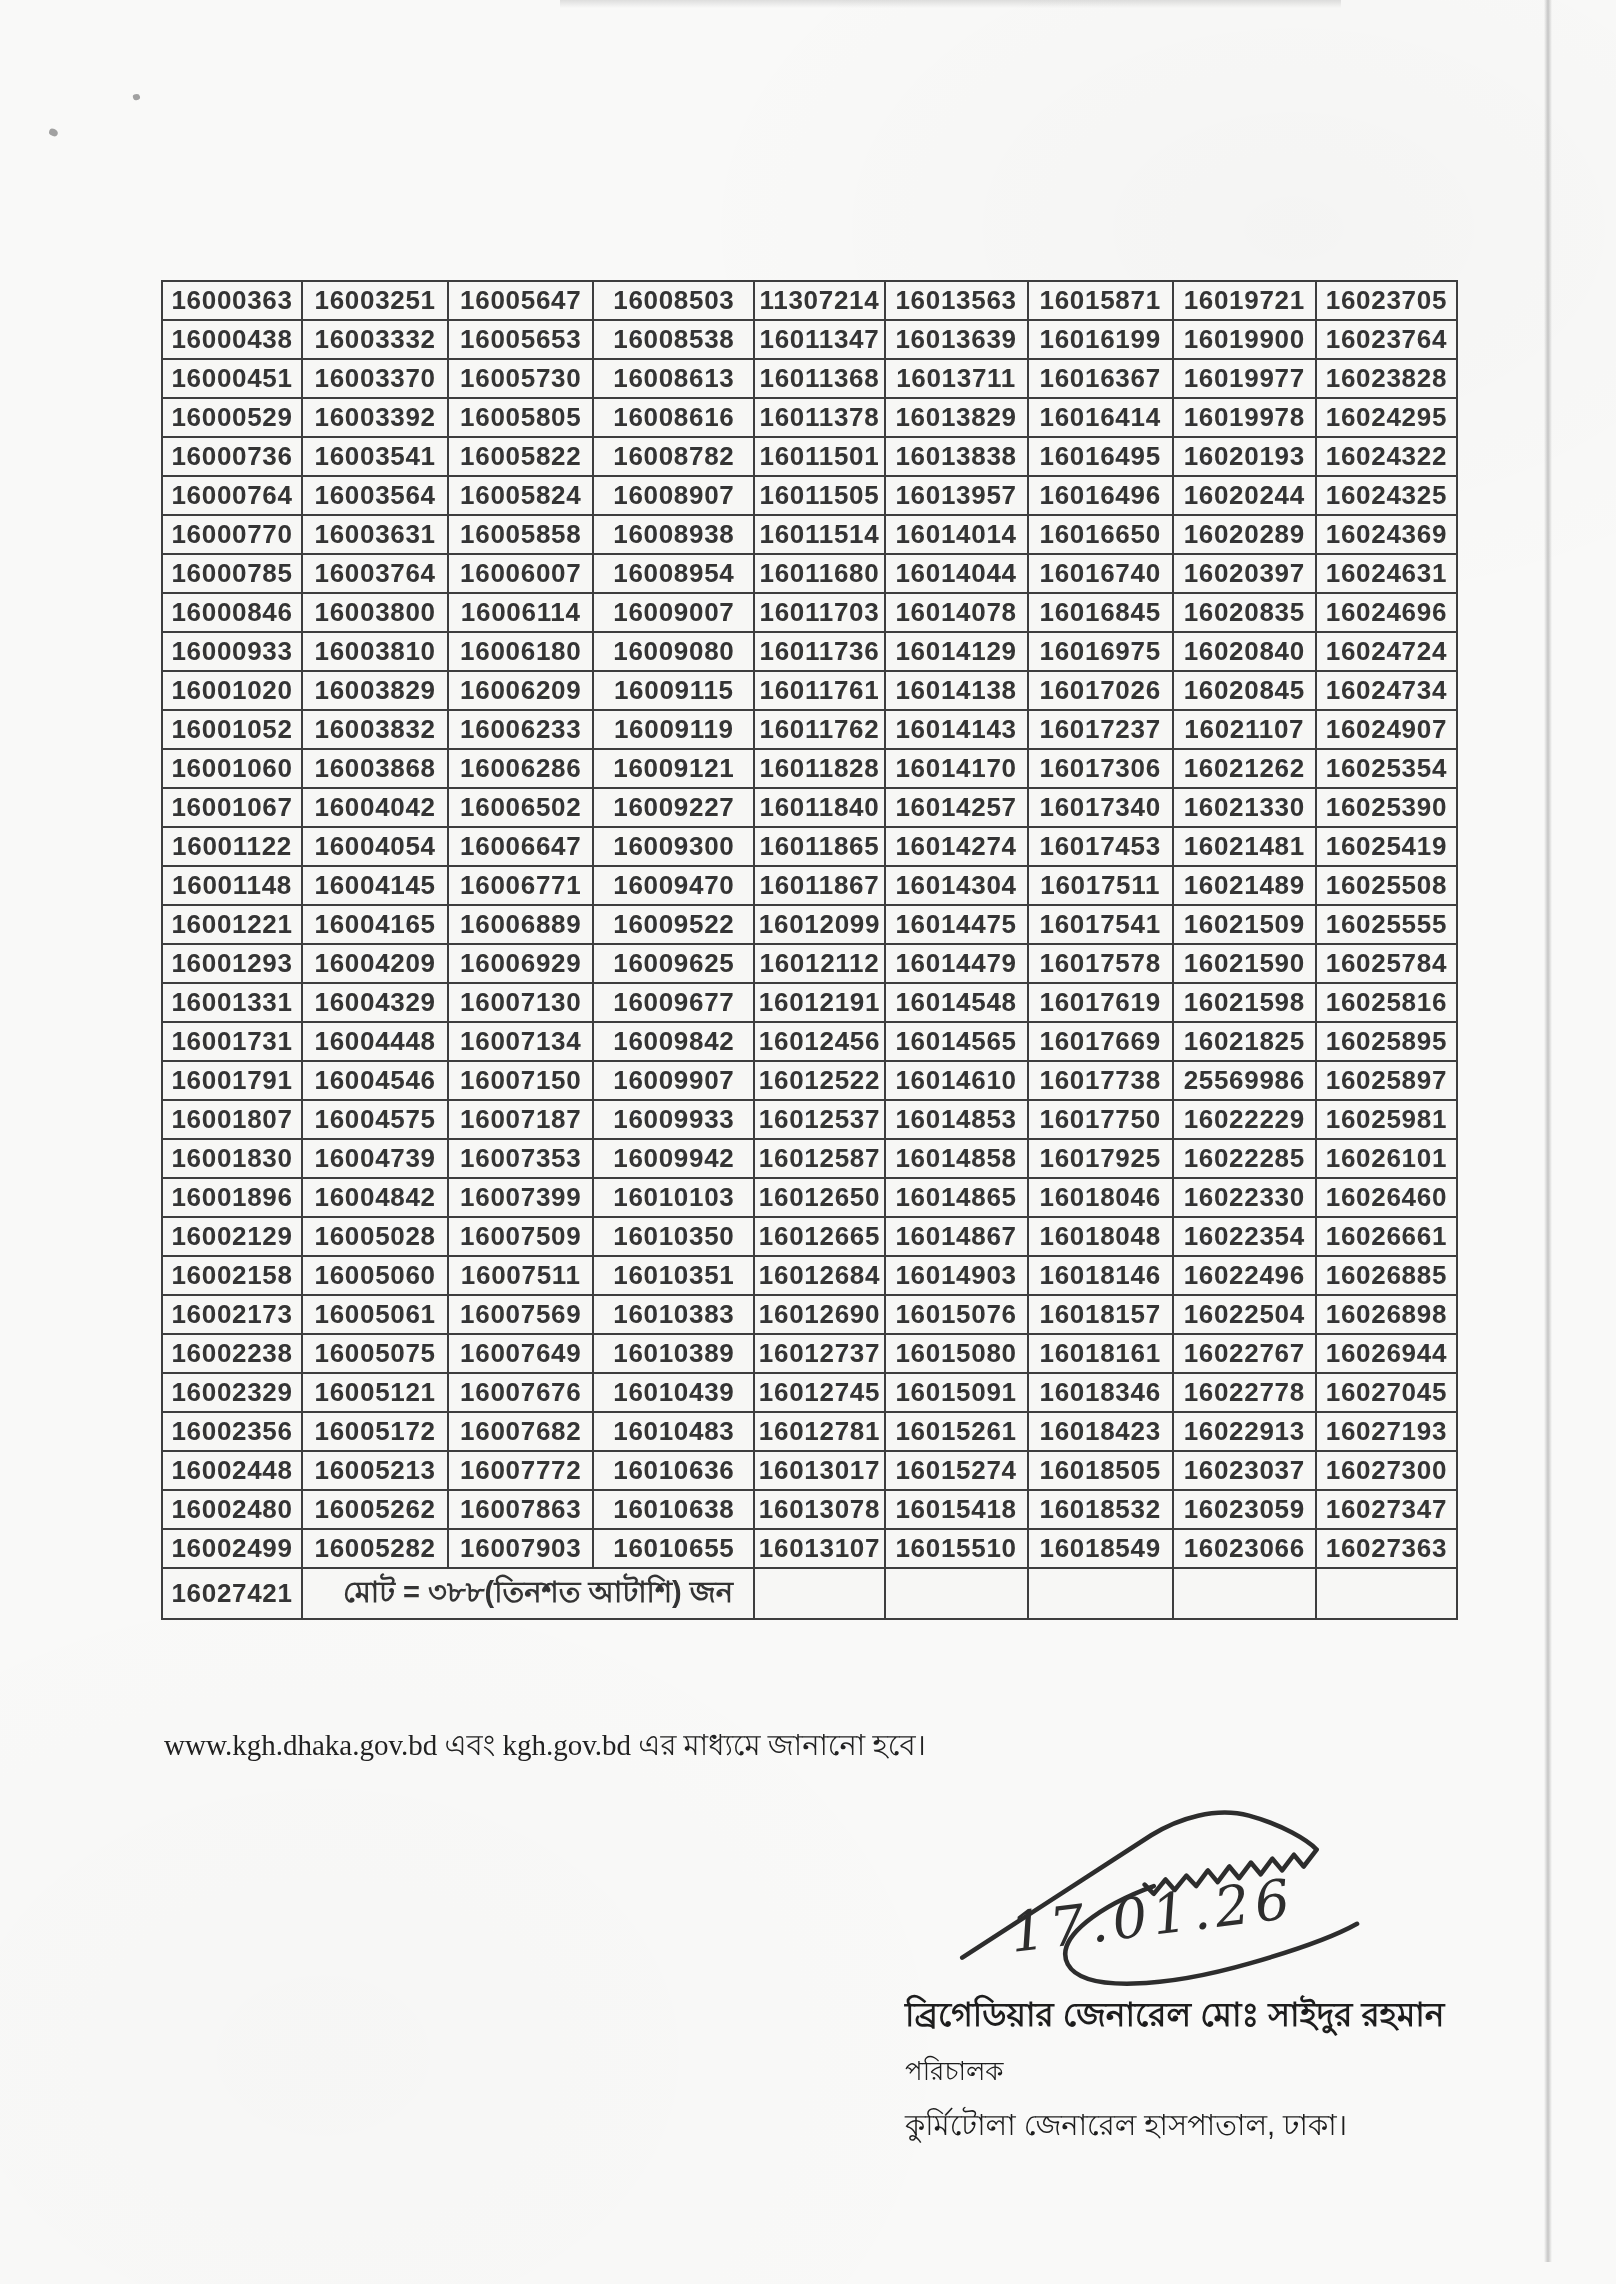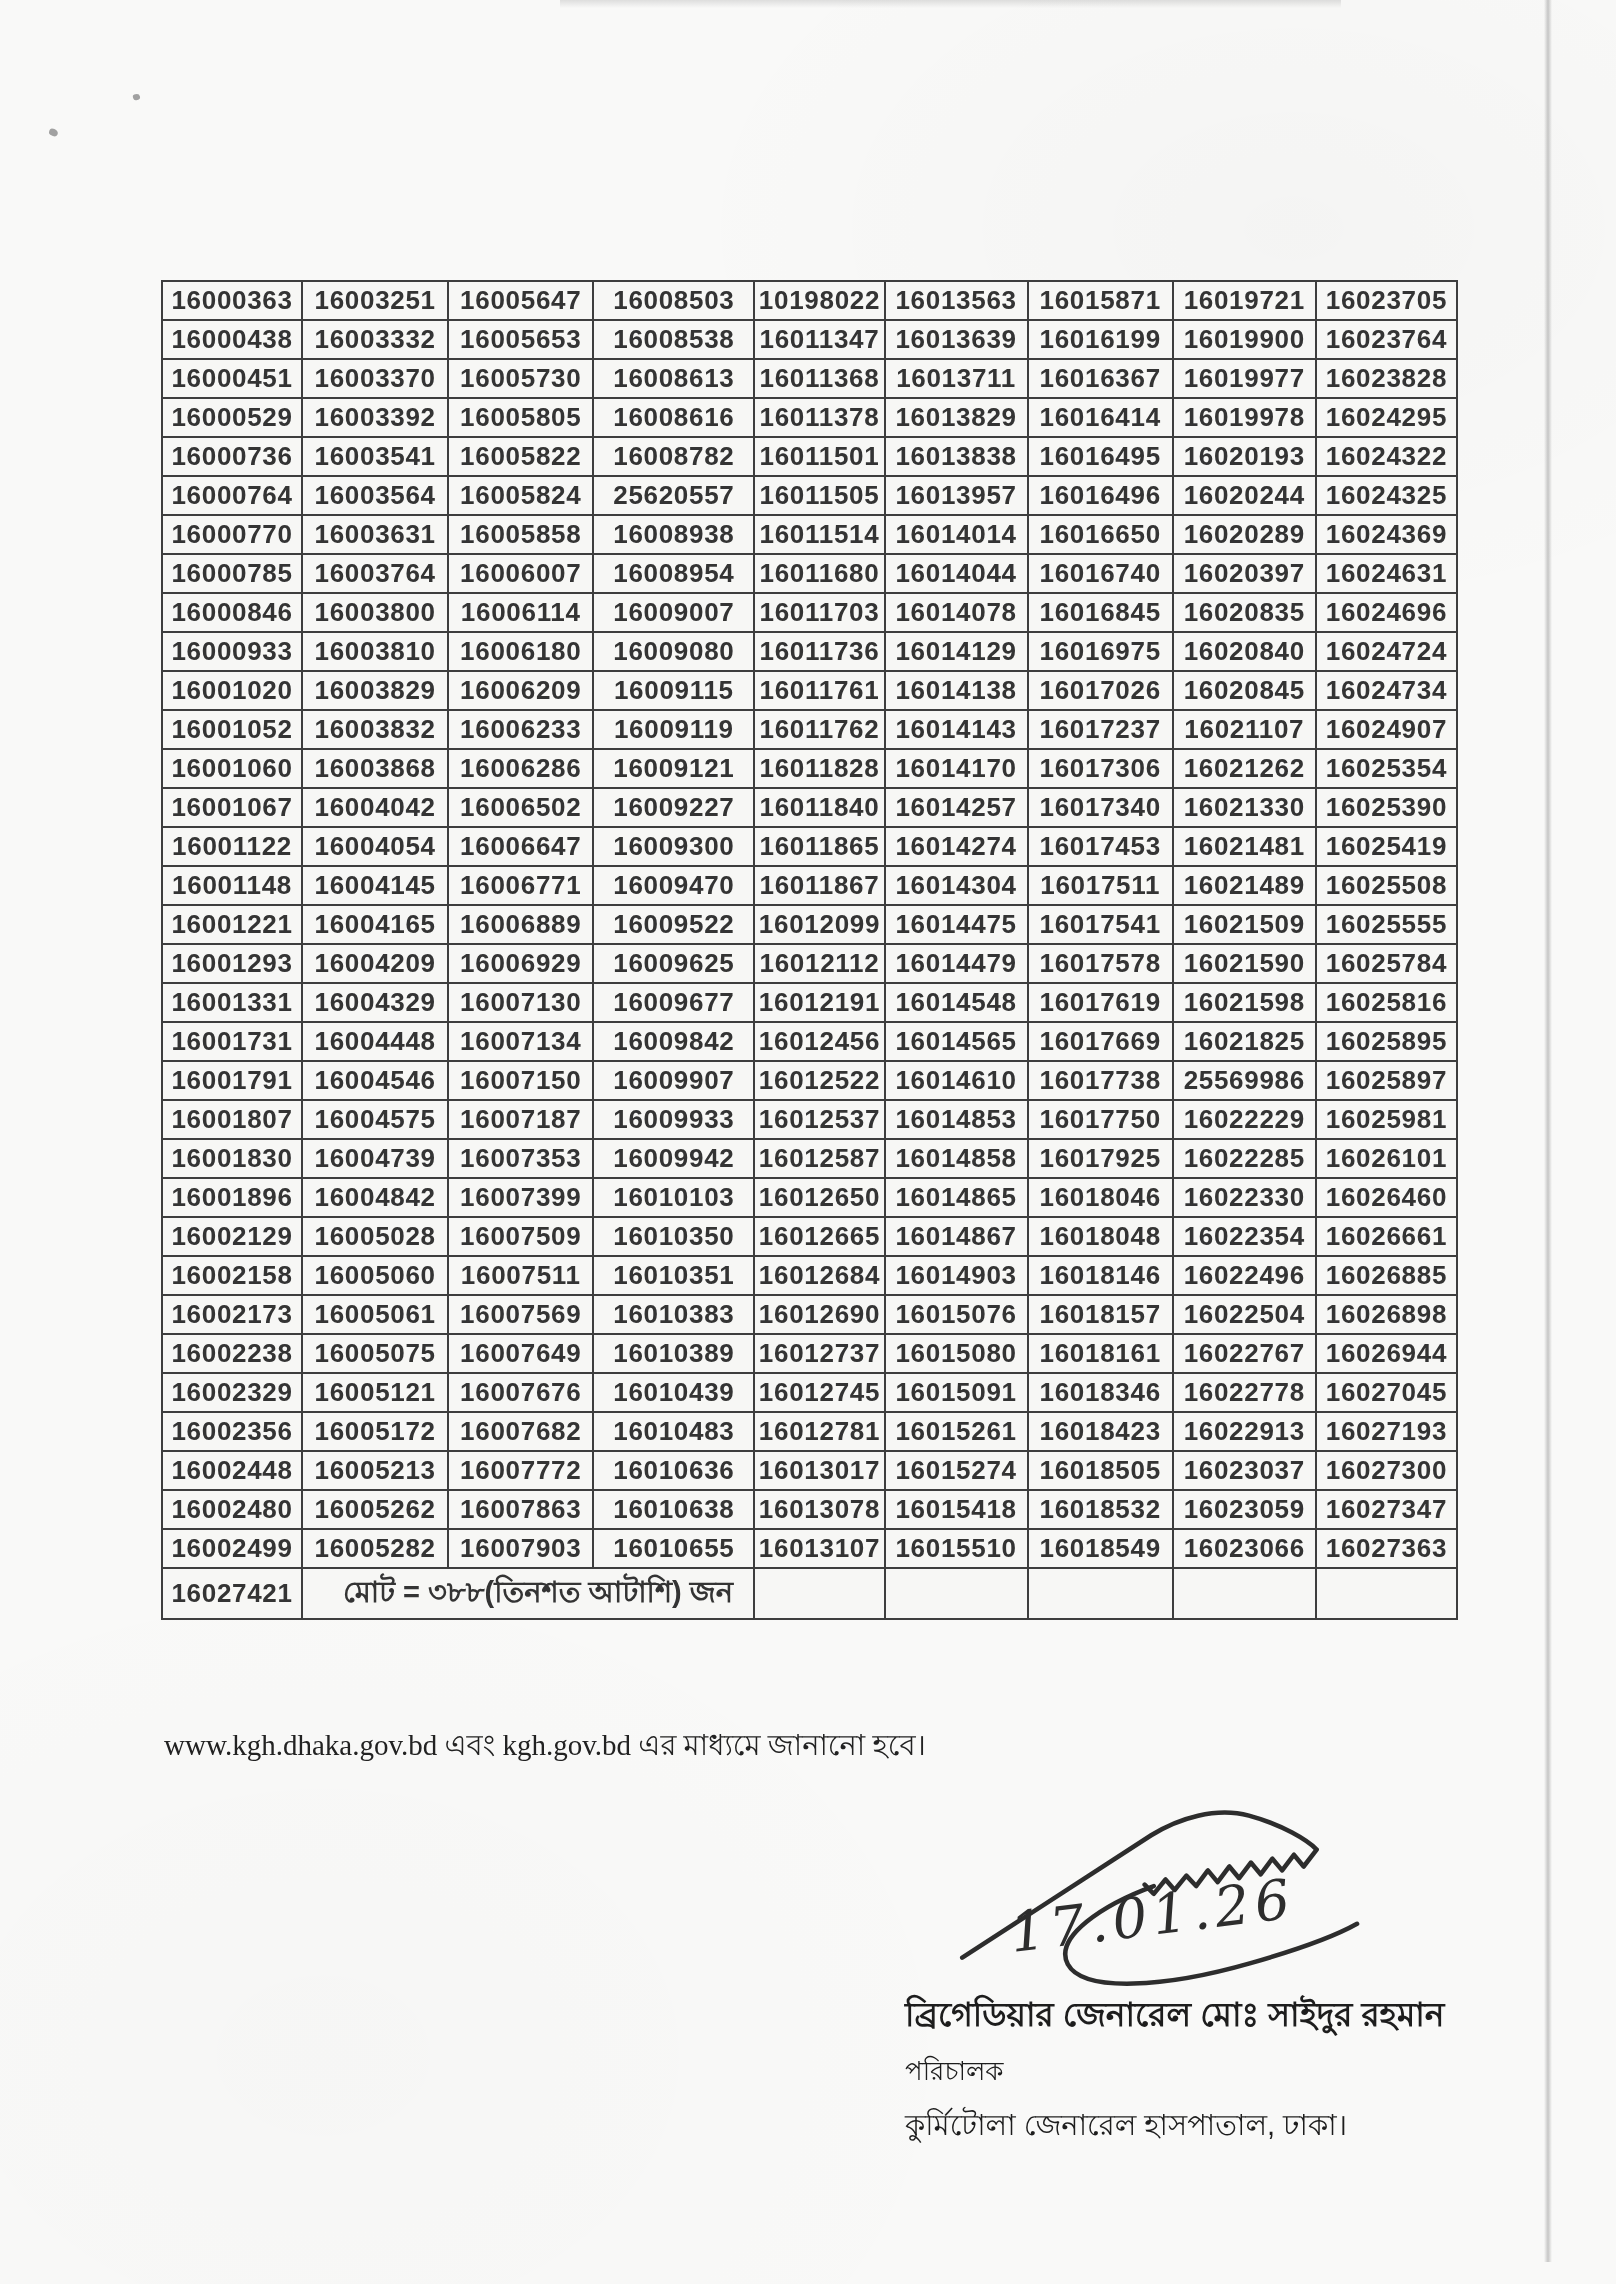--- a/index.html
+++ b/index.html
@@ -109,21 +109,21 @@
         <col style="width:145px">
           <col style="width:143px">
           <col style="width:141px">
       </colgroup>
       <tbody id="roll-tbody">
           <tr>
             <td>16000363</td>
             <td>16003251</td>
             <td>16005647</td>
             <td>16008503</td>
-            <td>10198022</td>
+            <td>11307214</td>
             <td>16013563</td>
             <td>16015871</td>
             <td>16019721</td>
             <td>16023705</td>
           </tr>
           <tr>
             <td>16000438</td>
             <td>16003332</td>
             <td>16005653</td>
             <td>16008538</td>
@@ -163,21 +163,21 @@
             <td>16011501</td>
             <td>16013838</td>
             <td>16016495</td>
             <td>16020193</td>
             <td>16024322</td>
           </tr>
           <tr>
             <td>16000764</td>
             <td>16003564</td>
             <td>16005824</td>
-            <td>25620557</td>
+            <td>16008907</td>
             <td>16011505</td>
             <td>16013957</td>
             <td>16016496</td>
             <td>16020244</td>
             <td>16024325</td>
           </tr>
           <tr>
             <td>16000770</td>
             <td>16003631</td>
             <td>16005858</td>

